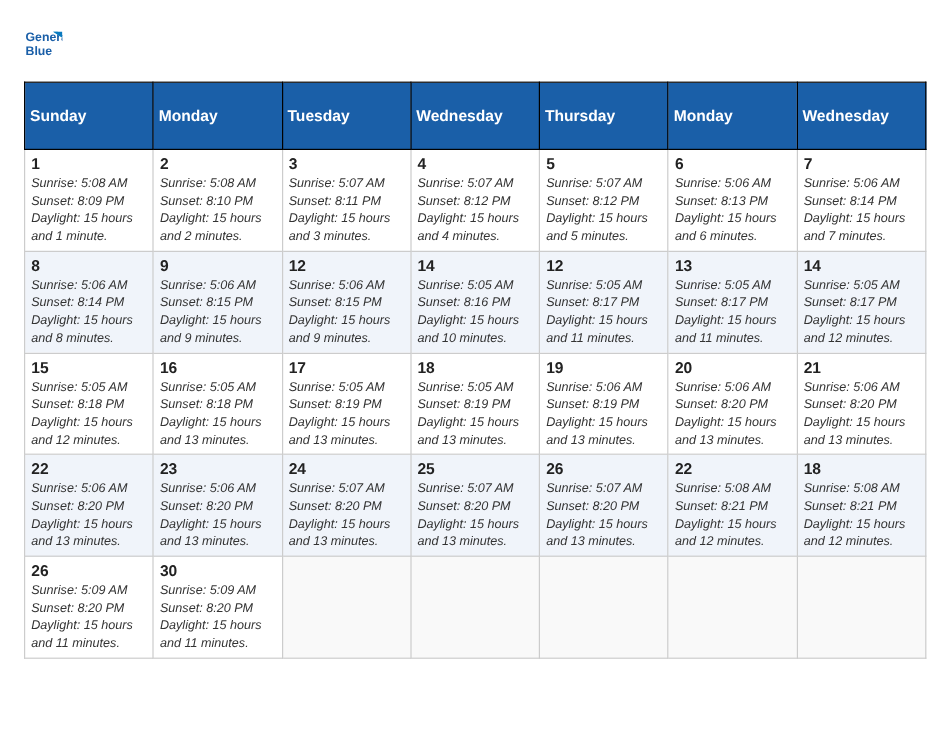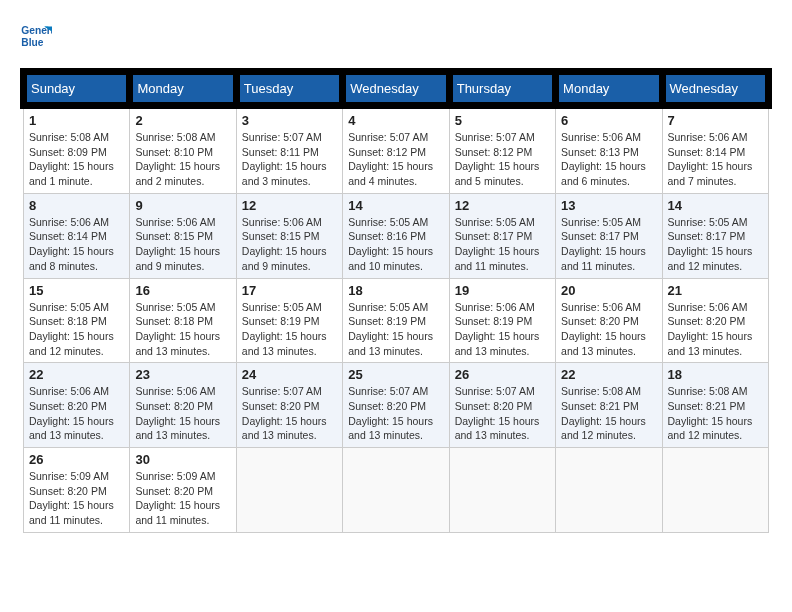--- a/index.html
+++ b/index.html
@@ -38,25 +38,25 @@
       color: #333;
     }
     .calendar {
       width: 100%;
       border-collapse: collapse;
       font-size: 11px;
     }
     .calendar th {
       background-color: #1a5fa8;
       color: #fff;
-      padding: 6px 4px;
+      padding: 20px 4px;
       text-align: left;
       font-size: 13px;
-      font-weight: normal;
-      border: 7px solid #000000;
+      font-weight: bold;
+      border: 1px solid #000000;
     }
     .calendar td {
       vertical-align: top;
       padding: 4px 5px;
       border: 1px solid #ccc;
       width: calc(100% / 7);
       min-height: 80px;
       background: #fff;
     }
     .calendar tr:nth-child(even) td {
@@ -66,20 +66,21 @@
       font-size: 13px;
       font-weight: bold;
       color: #222;
       display: block;
       margin-bottom: 2px;
     }
     .day-info {
       font-size: 10.5px;
       color: #333;
       line-height: 1.4;
+      font-style: italic;
     }
     .empty {
       background: #f9f9f9 !important;
     }
   </style>
 </head>
 <body>
 
 <div class="header">
   <div class="logo">

